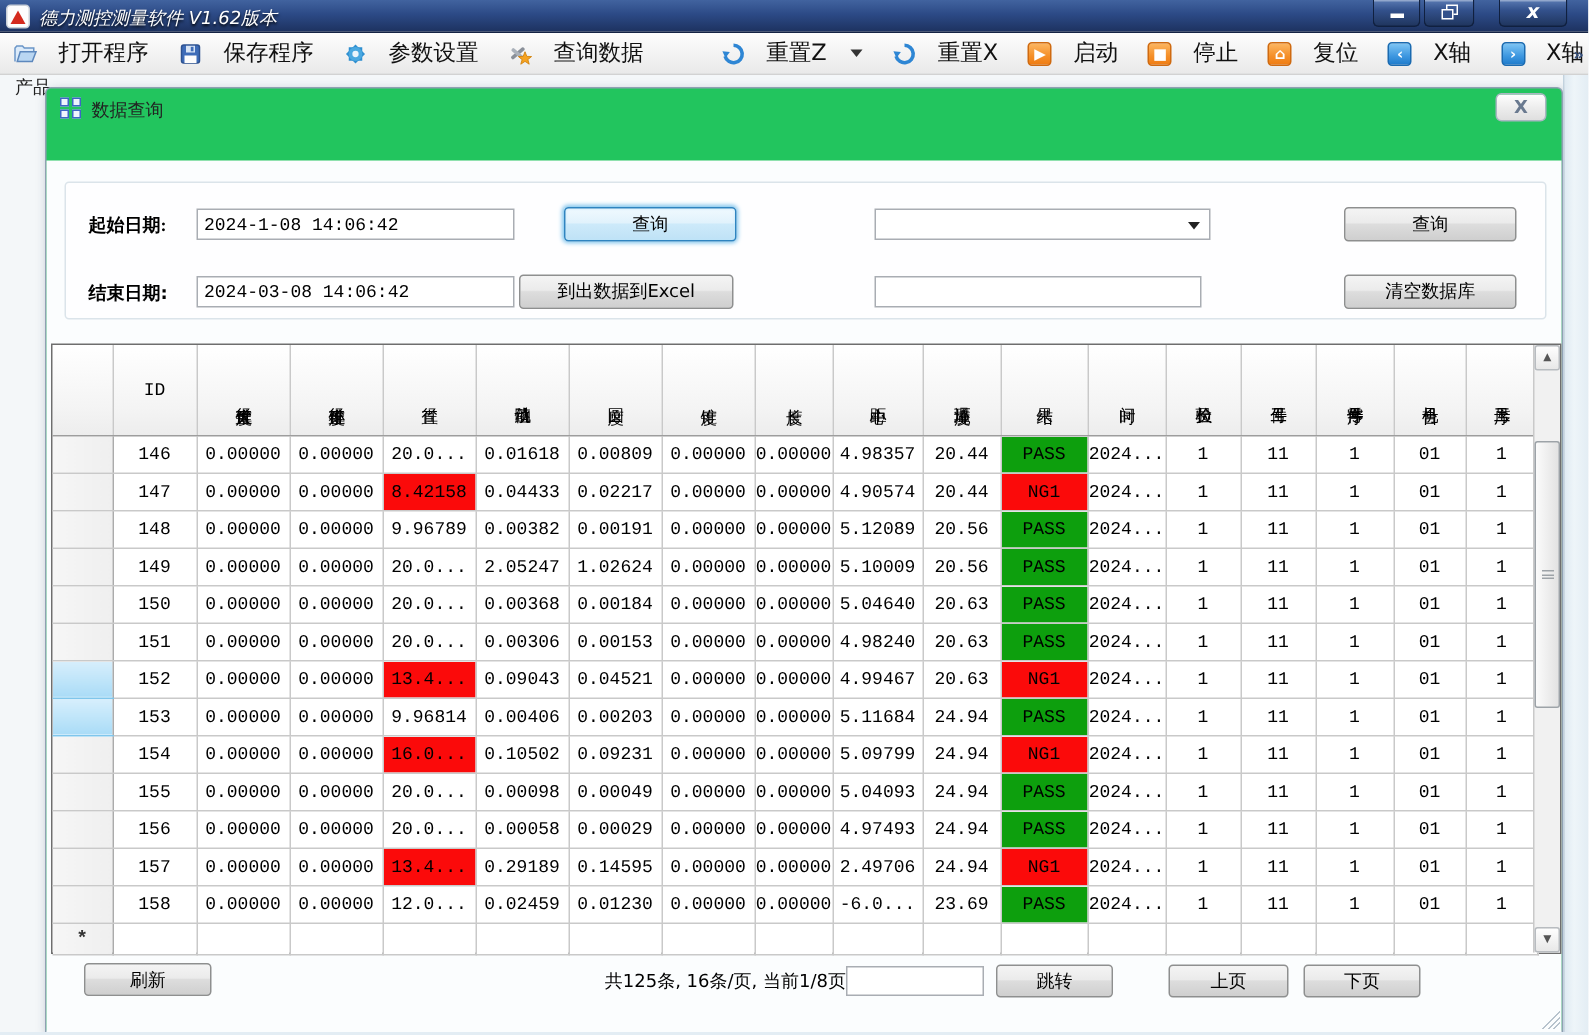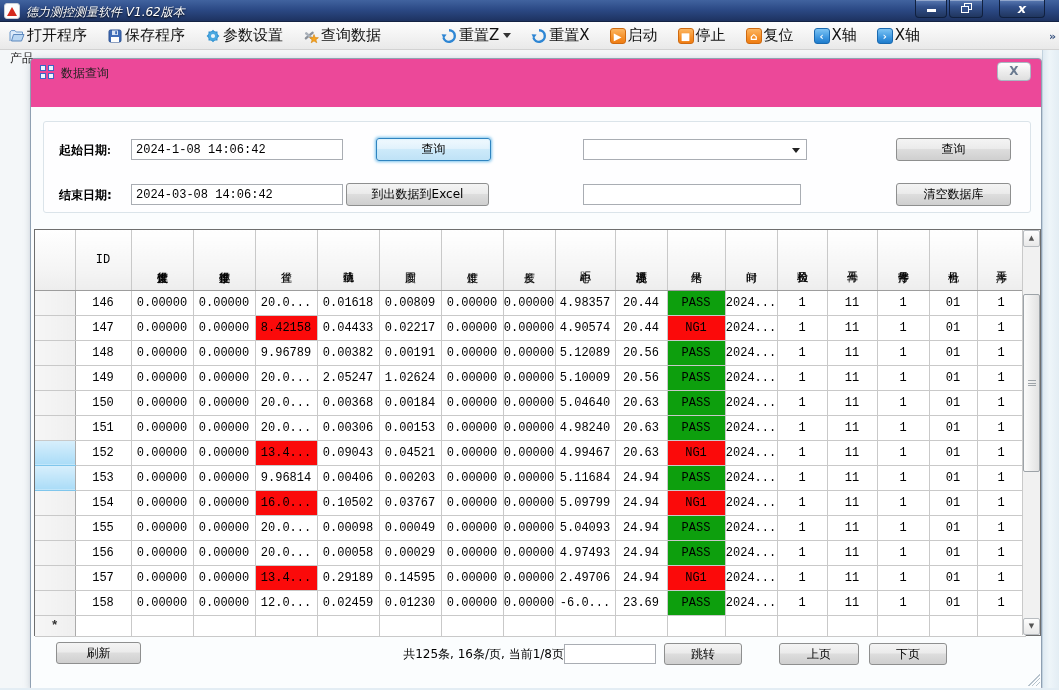--- a/index.html
+++ b/index.html
@@ -23,36 +23,36 @@
   .glyph-min { display:inline-block; width:9px; height:3px; background:#fff; margin-top:9px; }
   .glyph-restore { position:relative; display:inline-block; width:11px; height:10px; margin-top:3px; }
   .glyph-restore i { position:absolute; width:8px; height:7px; border:1px solid #fff; background:transparent; }
   .glyph-restore i:nth-child(1){ right:0; top:0; } .glyph-restore i:nth-child(2){ left:0; bottom:0; background:#33518c; }
   .glyph-x { font-weight:bold; font-size:13px; line-height:17px; }
 
   
   .toolbar { position:absolute; left:0; top:22px; width:100%; height:28px;
     background:linear-gradient(180deg,#fdfdfd,#f1f1f1 60%,#e9e9e9); border-bottom:1px solid #d2d2d2;
     display:flex; align-items:center; padding-left:6px; gap:14px; }
-  .tbtn { display:flex; align-items:center; gap:2px; font-size:15px; color:#111; padding:2px 3px; cursor:pointer; white-space:nowrap; }
+  .tbtn { display:flex; align-items:center; gap:14px; font-size:15px; color:#111; padding:2px 3px; cursor:pointer; white-space:nowrap; }
   .tbtn svg { display:block; }
   .badge { display:inline-block; width:16px; height:16px; border-radius:3px; text-align:center;
     color:#fff; font-weight:bold; font-size:10px; line-height:15px; }
   .badge.orange { background:linear-gradient(180deg,#fcb661,#f58f28 60%,#ef7d14); border:1px solid #cf6a10; }
   .badge.blue { background:linear-gradient(180deg,#7ec5f4,#3d97e0 60%,#1f7ccc); border:1px solid #1a6ab0; }
   .caret-down { display:inline-block; width:0; height:0; border-left:4px solid transparent;
     border-right:4px solid transparent; border-top:5px solid #333; margin-left:2px; }
   .tb-gap { width:26px; }
   .overflow { position:absolute; right:3px; top:30px; color:#35507e; font-size:11px; font-weight:bold; }
 
   .product-label { position:absolute; left:10px; top:50px; font-size:12px; color:#222; }
 
   
   .dialog { position:absolute; left:30px; top:58px; width:1012px; height:630px;
-    background:#ec4899; border:1px solid #8fa0b2; border-radius:4px 4px 0 0;
+    background:#22c55e; border:1px solid #8fa0b2; border-radius:4px 4px 0 0;
     box-shadow:2px 3px 8px rgba(40,60,90,.35); }
   .dlg-head { position:absolute; left:0; top:0; width:100%; height:26px; }
   .grid-icon { position:absolute; left:9px; top:6px; width:14px; height:14px; }
   .grid-icon i { position:absolute; width:6px; height:6px; border:1.5px solid #3d66c4; background:#eef4fd; }
   .grid-icon i:nth-child(1){left:0;top:0;} .grid-icon i:nth-child(2){right:0;top:0;}
   .grid-icon i:nth-child(3){left:0;bottom:0;} .grid-icon i:nth-child(4){right:0;bottom:0;}
   .dlg-title { position:absolute; left:30px; top:6px; font-size:12px; color:#222; }
   .dlg-close { position:absolute; right:10px; top:3px; width:34px; height:19px;
     background:linear-gradient(180deg,#fefefe,#ececec 55%,#dfdfdf); border:1px solid #aab6c2;
     border-radius:4px; color:#6a7a90; font-weight:bold; font-size:12px; text-align:center; line-height:17px; cursor:pointer; }
@@ -434,21 +434,21 @@
                 <td>01</td>
                 <td>1</td>
               </tr>
               <tr>
                 <td class="rowsel"></td>
                 <td>154</td>
                 <td>0.00000</td>
                 <td>0.00000</td>
                 <td style="background: rgb(251, 10, 10);">16.0...</td>
                 <td>0.10502</td>
-                <td>0.03767</td>
+                <td>0.09231</td>
                 <td>0.00000</td>
                 <td>0.00000</td>
                 <td>5.09799</td>
                 <td>24.94</td>
                 <td style="background: rgb(251, 10, 10);">NG1</td>
                 <td>2024...</td>
                 <td>1</td>
                 <td>11</td>
                 <td>1</td>
                 <td>01</td>

